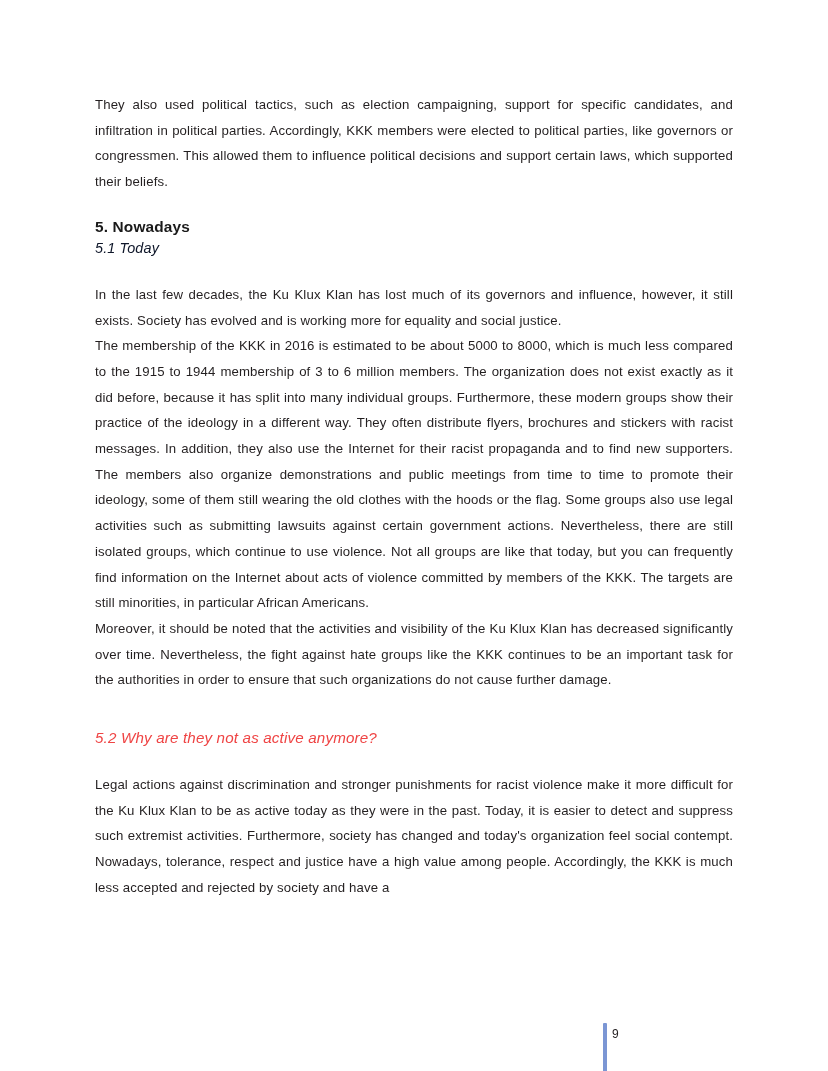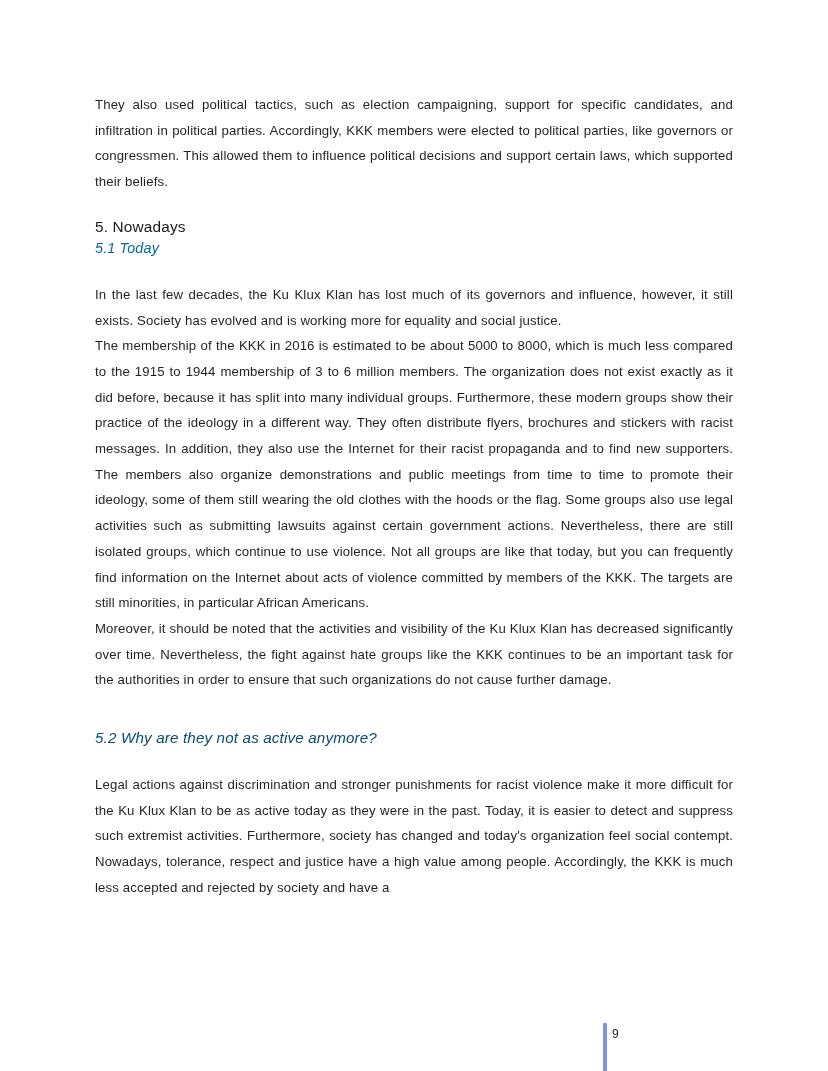--- a/index.html
+++ b/index.html
@@ -38,37 +38,37 @@
     letter-spacing: 0.01em;
   }
   .gap-before-h2  { height: 22px; }
   .gap-after-h3   { height: 23px; }
   .gap-before-h3b { height: 34px; }
   .gap-after-h3b  { height: 23px; }
 
   h2.heading-main {
     margin: 0;
     font-size: 15.4px;
-    font-weight: normal;
+    font-weight: bold;
     color: #1a1a1a;
     letter-spacing: 0.01em;
     line-height: 20px;
   }
   h3.heading-sub {
     margin: 0;
     font-size: 14.4px;
     font-weight: normal;
     font-style: italic;
-    color: #0369a1;
+    color: #0f172a;
     letter-spacing: 0.01em;
     line-height: 22px;
   }
   h3.heading-sub.larger {
     font-size: 15.2px;
-    color: #0c4a6e;
+    color: #ef4444;
   }
   .footer {
     position: absolute;
     left: 0;
     bottom: 0;
     width: 828px;
     height: 56px;
   }
   .page-marker-bar {
     position: absolute;

